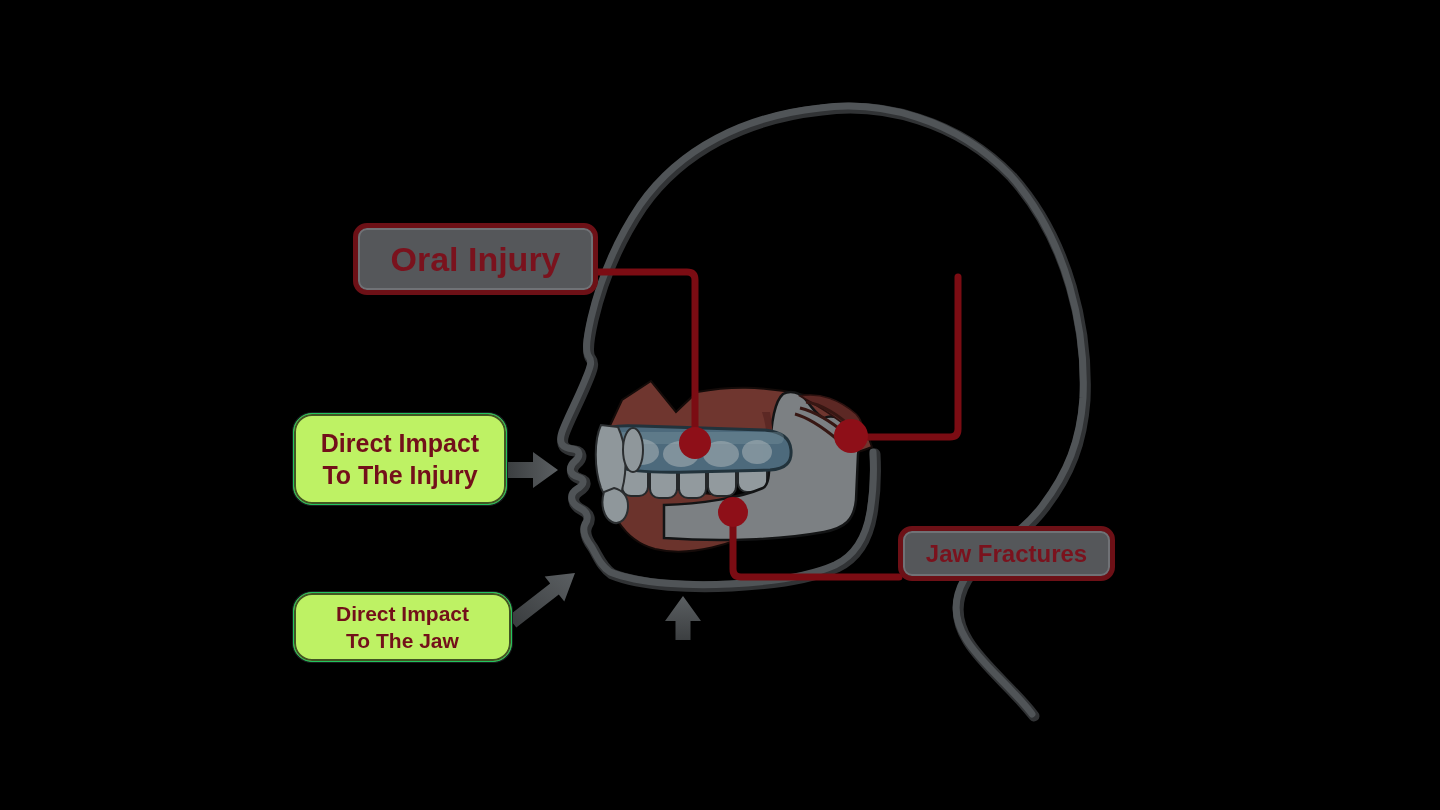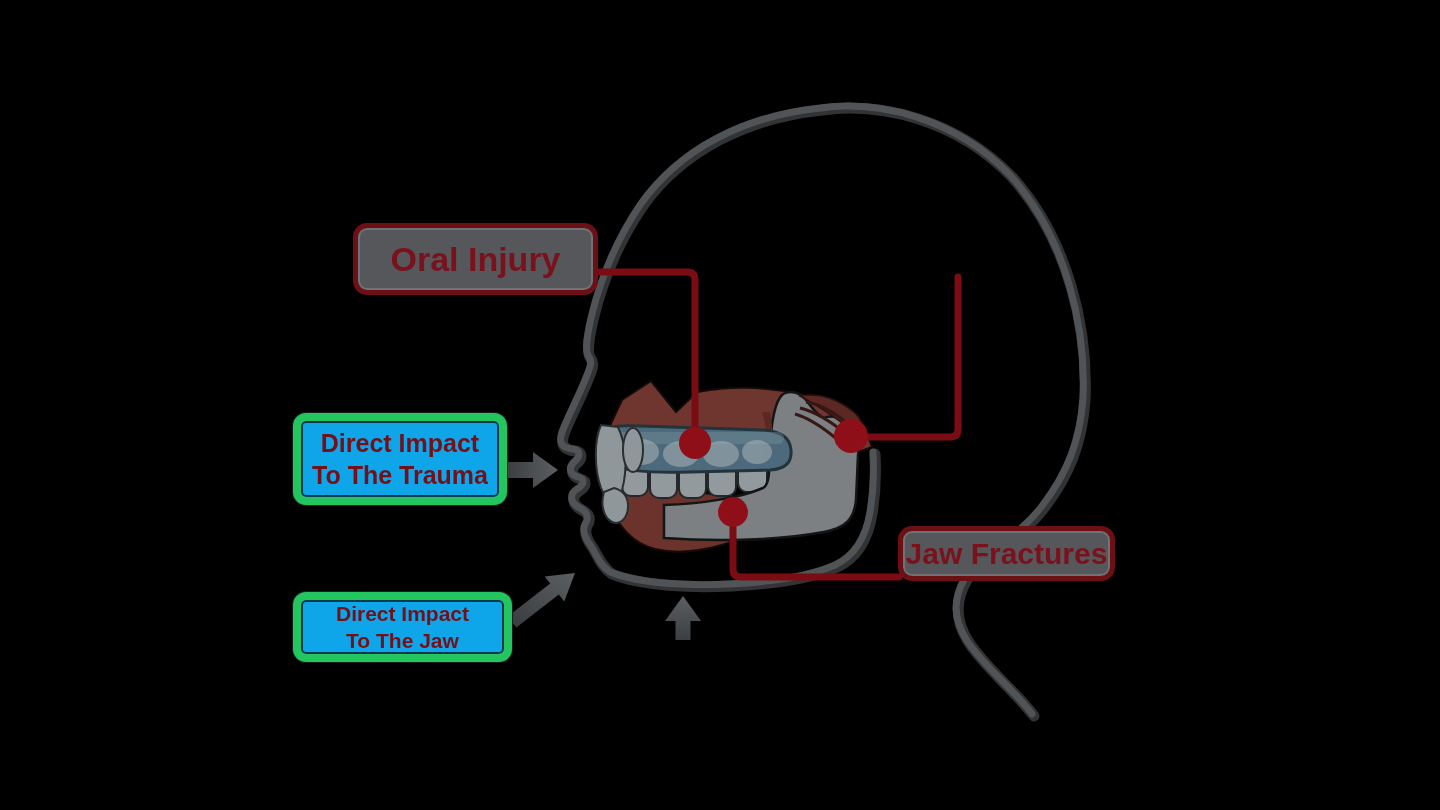--- a/index.html
+++ b/index.html
@@ -11,26 +11,26 @@
   .callout{
     position:absolute;display:flex;align-items:center;justify-content:center;
     text-align:center;font-weight:bold;box-sizing:border-box;z-index:2;
   }
   .callout .lines{display:block;width:100%;}
   .callout-red{
     background:#55575a;border:5px solid #6d1016;border-radius:14px;
     color:#7a121d;box-shadow:inset 0 0 0 2px rgba(175,180,185,.30);
   }
   .callout-dark{
-    background:#0ea5e9;border:8px solid #22c55e;border-radius:13px;
+    background:#bef264;border:1px solid #22c55e;border-radius:19px;
     color:#73101a;box-shadow:inset 0 0 0 2px rgba(0,0,0,.65), 0 0 0 1px #1c1d1e;
   }
   #box-oral      {left:353px;top:223px;width:245px;height:72px;font-size:34px;}
   #box-tmj       {left:813px;top:218px;width:309px;height:60px;font-size:26px;}
-  #box-fractures {left:898px;top:526px;width:217px;height:55px;font-size:30px;}
+  #box-fractures {left:898px;top:526px;width:217px;height:55px;font-size:24px;}
   #box-mouth     {left:293px;top:413px;width:214px;height:92px;font-size:25px;line-height:1.28;}
   #box-jaw       {left:293px;top:592px;width:219px;height:70px;font-size:21px;line-height:1.3;}
   #box-chin      {left:612px;top:638px;width:211px;height:64px;font-size:21px;line-height:1.3;}
 </style>
 </head>
 <body>
 
 <div class="stage">
 
   <svg width="1440" height="810" viewBox="0 0 1440 810">
@@ -150,21 +150,21 @@
   </div>
 
 
   <div class="callout callout-red" id="box-fractures">
     <span>Jaw Fractures</span>
   </div>
 
   <div class="callout callout-dark" id="box-mouth">
     <span class="lines">
       <span>Direct Impact</span><br>
-      <span>To The Trauma</span>
+      <span>To The Injury</span>
     </span>
   </div>
 
   <div class="callout callout-dark" id="box-jaw">
     <span class="lines">
       <span>Direct Impact</span><br>
       <span>To The Jaw</span>
     </span>
   </div>
 

